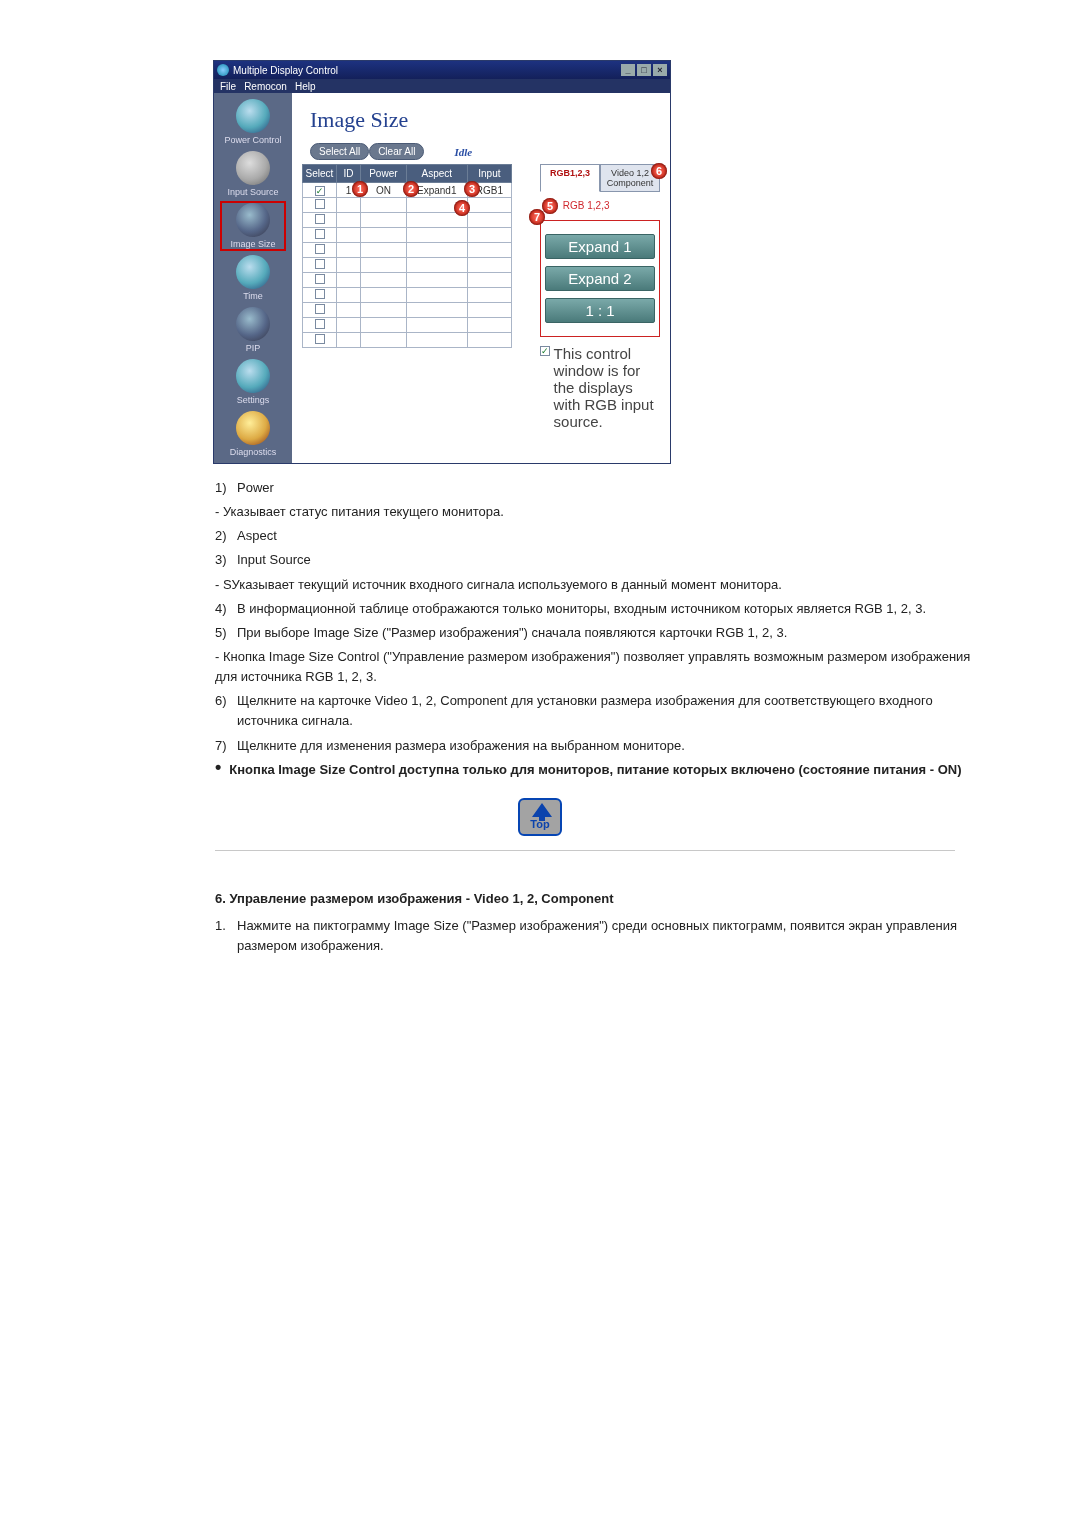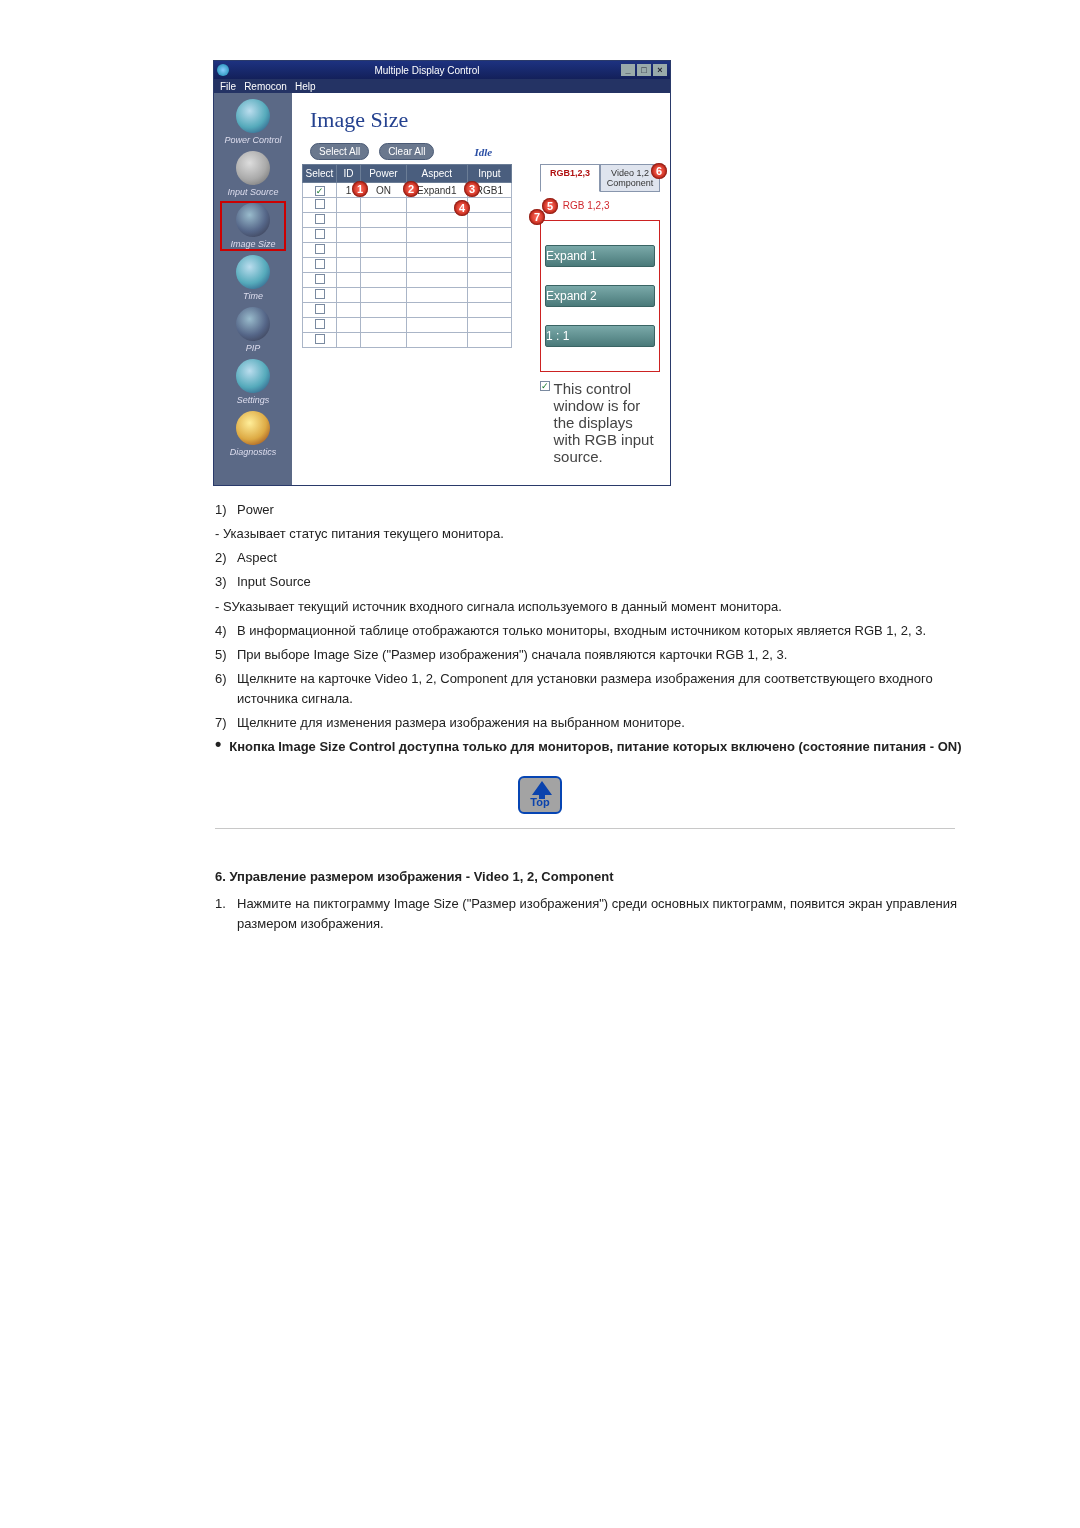--- a/index.html
+++ b/index.html
@@ -34,21 +34,21 @@
     padding: 0 3px;
     font-size: 10px;
     color: #fff;
   }
   .titlebar .app-icon {
     width: 12px; height: 12px;
     background: radial-gradient(circle,#8cf 0%,#18a 100%);
     border-radius: 50%;
     margin-right: 4px;
   }
-  .titlebar .title-text { flex: 1; text-align: center; }
+  .titlebar .title-text { flex: 1; }
   .titlebar .win-btns { display:flex; gap:2px; }
   .titlebar .win-btn {
     width: 14px; height: 12px;
     background: #9aa; display:flex;align-items:center;justify-content:center;
     color:#223;font-weight:bold;font-size:9px;line-height:1;
   }
   .menubar {
     background:#243364;
     height:14px;
     display:flex;
@@ -62,21 +62,20 @@
     background:#5b6986;
     display:flex;flex-direction:column;align-items:center;
     padding-top:6px;
   }
   .side-item {
     width:62px;
     text-align:center;
     font-size:9px;
     color:#dde;
     margin-bottom:6px;
-    font-style:italic;
   }
   .side-item.sel { outline:2px solid #c00; }
   .side-icon {
     width:34px;height:34px;border-radius:50%;
     margin:0 auto 2px;
     background: radial-gradient(circle at 40% 35%, #bde, #5ab 55%, #247);
   }
   .side-icon.gray { background: radial-gradient(circle at 40% 35%, #ddd, #aaa 55%, #666); }
   .side-icon.dark { background: radial-gradient(circle at 40% 35%, #9bc, #568 55%, #334); }
   .side-icon.gold { background: radial-gradient(circle at 40% 35%, #fe9, #da4 55%, #831); }
@@ -86,21 +85,21 @@
     background:#fff;
     color:#111;
   }
   .panel-title {
     font-family:"Times New Roman",serif;
     font-size:22px;
     color:#24418f;
     padding:14px 0 10px 18px;
   }
   .select-row {
-    display:flex;gap:10px;align-items:center;padding:0 0 4px 18px;
+    display:flex;gap:0;align-items:center;padding:0 0 4px 18px;
   }
   .smallbtn {
     background:#6a788e;color:#fff;font-size:10px;
     border-radius:9px;padding:2px 8px;border:1px solid #4a5a75;
   }
   .idle-label {
     font-family:"Times New Roman",serif;font-size:11px;font-style:italic;
     color:#2a4ea4;font-weight:bold;margin-left:30px;text-align:center;
   }
 
@@ -129,22 +128,22 @@
 
   .right-pane { width:120px; }
   .tabrow { display:flex; font-size:9px; margin-bottom:6px; }
   .tab { flex:1;background:#dfe4ee;border:1px solid #8896ad;text-align:center;padding:3px 0;color:#333; position:relative;}
   .tab.active { background:#fff; border-bottom-color:#fff; color:#b01010; font-weight:bold;}
   .subtab-label { color:#d0282e;font-size:10px;margin:4px 0 6px 2px; position:relative;}
   .opt-btn-wrap { border:1px solid #c22; padding:6px 4px; position:relative;}
   .opt-btn {
     display:block;width:100%;
     background:linear-gradient(#7aa9a9,#4a7a7a);
-    color:#fff;font-size:12px;border:1px solid #3a6464;
-    padding:3px 0;margin:18px 0;border-radius:2px;
+    color:#fff;font-size:15px;border:1px solid #3a6464;
+    padding:3px 0;margin:7px 0;border-radius:2px;text-align:center;
   }
   .notebox { display:flex;gap:4px;font-size:15px;color:#444;margin-top:8px; }
   .notebox .chk { margin-top:1px; }
 
   
   .bullets { margin-left:110px; margin-right:0; line-height:1.55; }
   .bullets p { margin:4px 0; }
   .arrow-row { display:flex; align-items:flex-start; gap:8px; }
   .tri::before { content:"▶"; font-size:9px; color:#000; }
   .no-row { display:flex; align-items:flex-start; }
@@ -378,20 +377,21 @@
 
     <p class="no-row">
       <span class="num">4)</span>
       <span>В информационной таблице отображаются только мониторы, входным источником которых является RGB 1, 2, 3.</span>
     </p>
 
     <p class="no-row">
       <span class="num">5)</span>
       <span>При выборе Image Size ("Размер изображения") сначала появляются карточки RGB 1, 2, 3.</span>
     </p>
+    <p class="sub">- Кнопка Image Size Control ("Управление размером изображения") позволяет управлять возможным размером изображения для источника RGB 1, 2, 3.</p>
 
     <p class="no-row">
       <span class="num">6)</span>
       <span>Щелкните на карточке Video 1, 2, Component для установки размера изображения для соответствующего входного источника сигнала.</span>
     </p>
 
     <p class="no-row">
       <span class="num">7)</span>
       <span>Щелкните для изменения размера изображения на выбранном мониторе.</span>
     </p>

